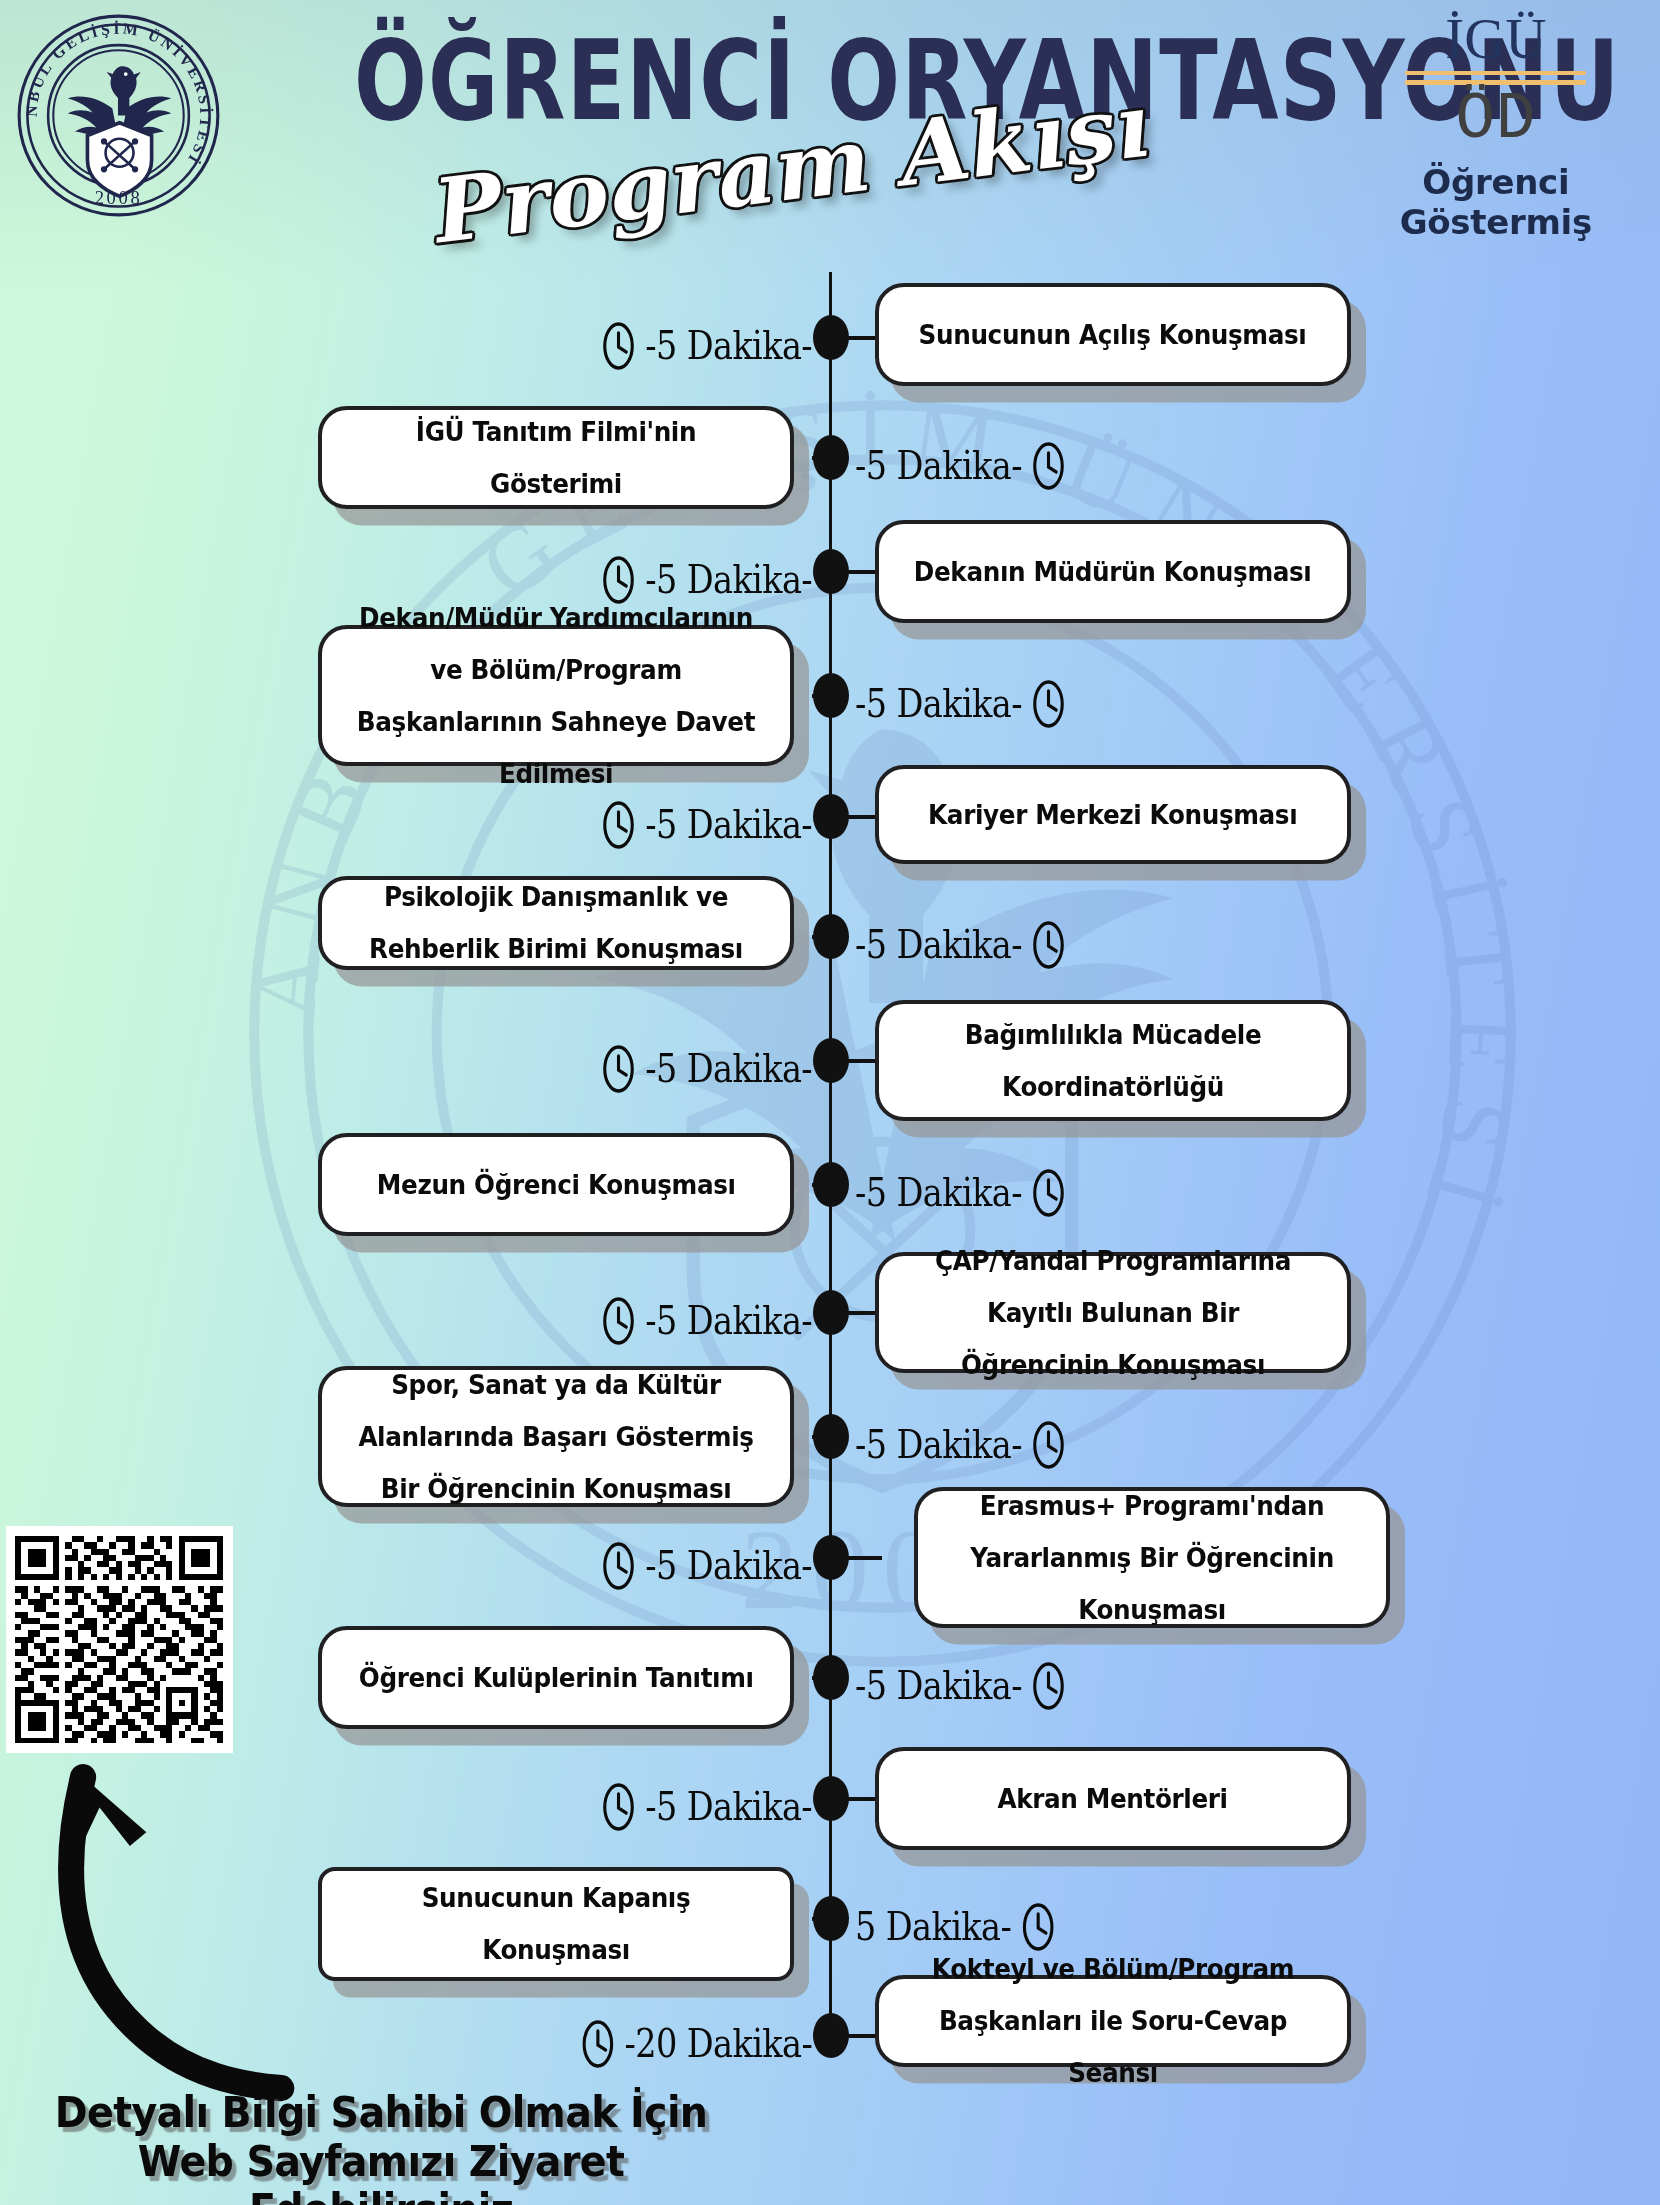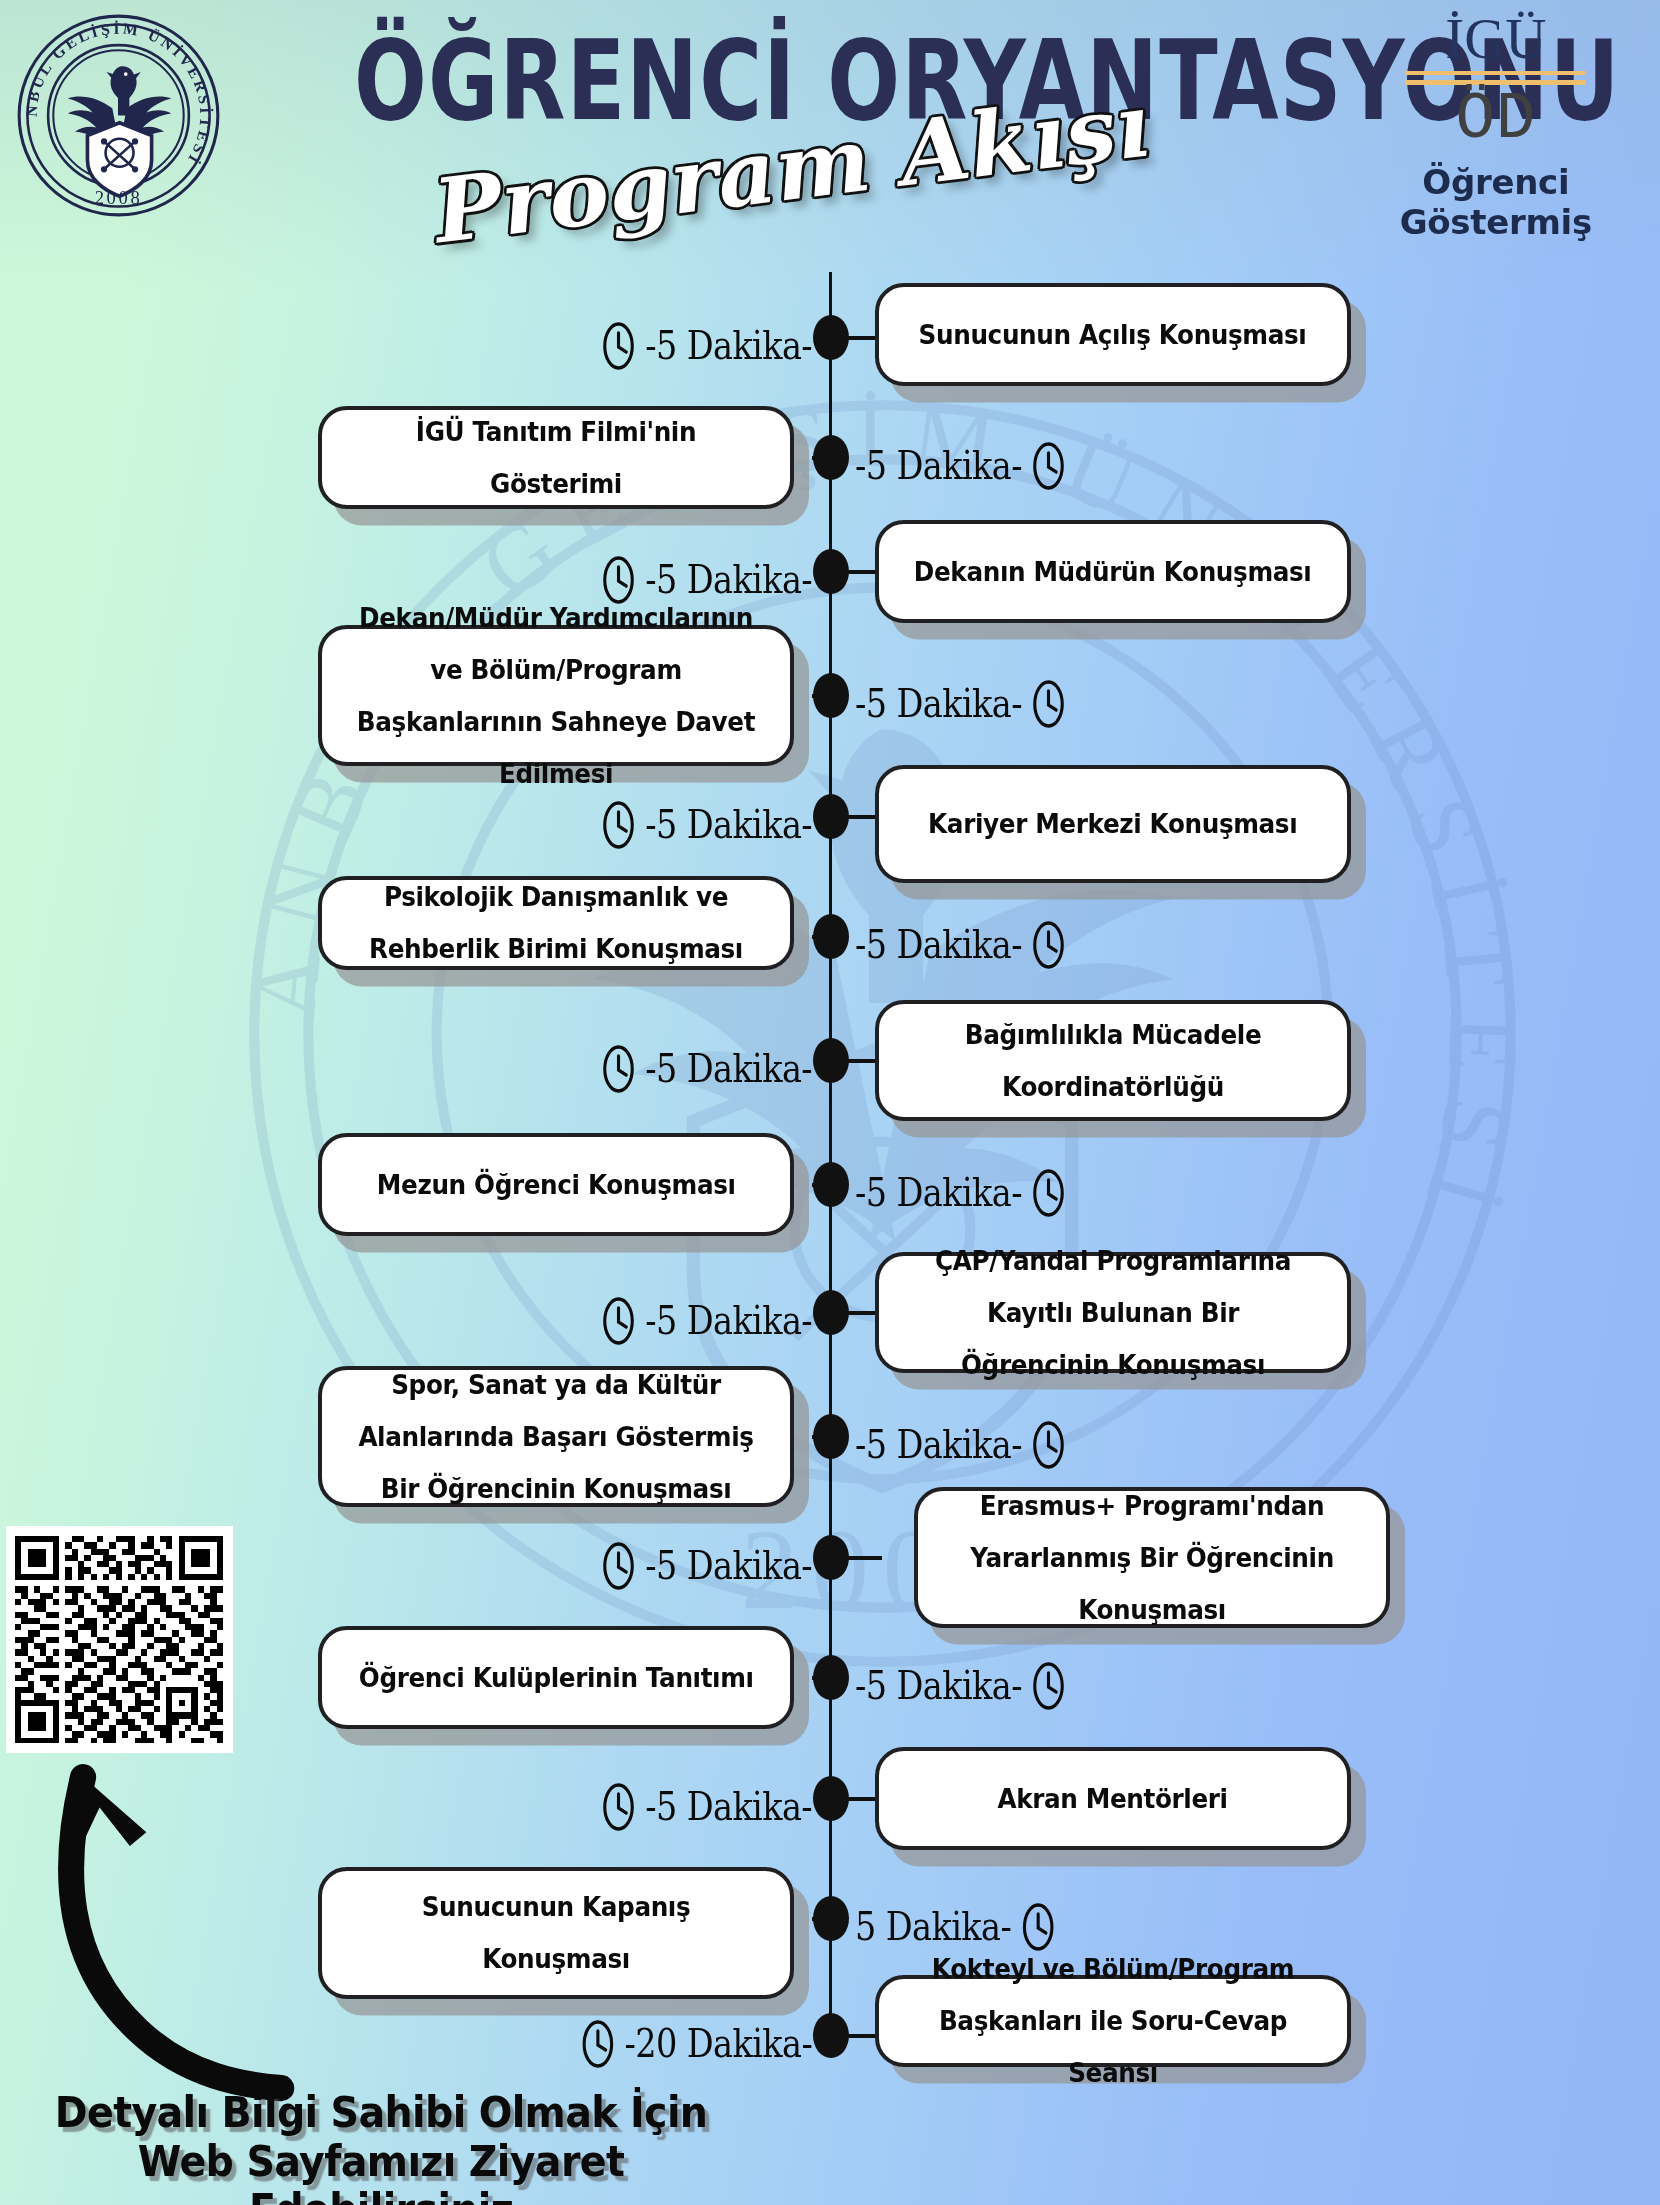--- a/index.html
+++ b/index.html
@@ -315,21 +315,21 @@
       <div class="stub right"></div>
       <div class="dur toleft">
         <span class="clock">
           <svg viewBox="0 0 40 50">
             <ellipse cx="20" cy="25" rx="16" ry="22" fill="none" stroke="#0b0b0b" stroke-width="3.6"></ellipse>
             <path d="M20,12 L20,26 L29,31" fill="none" stroke="#0b0b0b" stroke-width="3.6" stroke-linecap="round"></path>
           </svg>
         </span>
         <span class="lbl">-5 Dakika-</span>
       </div>
-      <div class="card right" style="height: 118px; top: -29px;">
+      <div class="card right" style="height: 99px; top: -29px;">
         <div class="txt">Kariyer Merkezi Konuşması</div>
       </div>
     </div>
     <div class="row" style="top: 642px;">
       <div class="node"></div>
       <div class="stub left"></div>
       <div class="dur toright">
         <span class="lbl">-5 Dakika-</span>
         <span class="clock">
           <svg viewBox="0 0 40 50">
@@ -459,21 +459,21 @@
       <div class="stub left"></div>
       <div class="dur toright">
         <span class="lbl">5 Dakika-</span>
         <span class="clock">
           <svg viewBox="0 0 40 50">
             <ellipse cx="20" cy="25" rx="16" ry="22" fill="none" stroke="#0b0b0b" stroke-width="3.6"></ellipse>
             <path d="M20,12 L20,26 L29,31" fill="none" stroke="#0b0b0b" stroke-width="3.6" stroke-linecap="round"></path>
           </svg>
         </span>
       </div>
-      <div class="card left" style="height: 132px; top: -29px;">
+      <div class="card left" style="height: 114px; top: -29px; border-radius: 17px;">
         <div class="txt">Sunucunun Kapanış Konuşması</div>
       </div>
     </div>
     <div class="row" style="top: 1741px;">
       <div class="node"></div>
       <div class="stub right"></div>
       <div class="dur toleft">
         <span class="clock">
           <svg viewBox="0 0 40 50">
             <ellipse cx="20" cy="25" rx="16" ry="22" fill="none" stroke="#0b0b0b" stroke-width="3.6"></ellipse>

